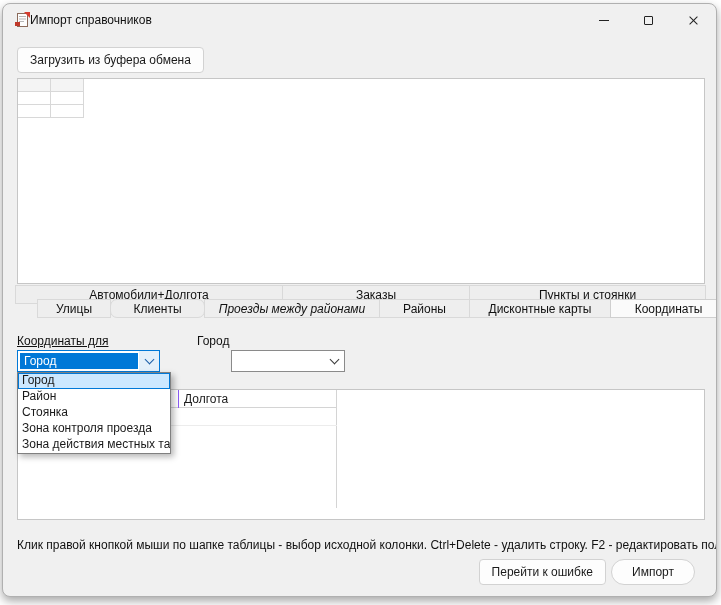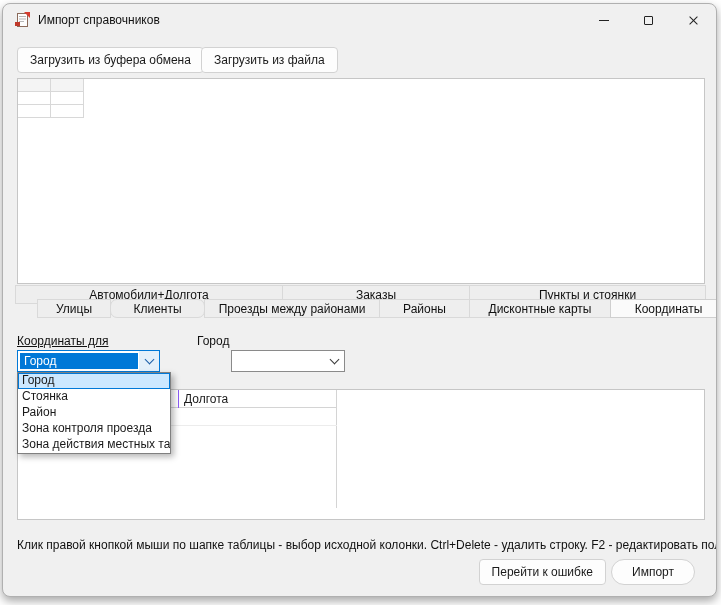--- a/index.html
+++ b/index.html
@@ -6,21 +6,21 @@
   html,body { width: 721px; height: 605px; background: #ffffff; font-family: "Liberation Sans", sans-serif; }
   .window {
     position: absolute; left: 2px; top: 3px; width: 715px; height: 594px;
     background: #f0f0f0; border: 1px solid #b0b0b0; border-radius: 8px;
     box-shadow: 0 4px 10px rgba(0,0,0,0.35); overflow: hidden;
     font-size: 12px; color: #1a1a1a;
   }
   
   .titlebar { position: absolute; left: 0; top: 0; right: 0; height: 32px; display: flex; align-items: center; }
   .app-icon { margin-left: 11px; width: 16px; height: 16px; flex: 0 0 auto; }
-  .title { margin-left: 8px; font-size: 12px; color: #111; }
+  .title { font-size: 12px; color: #111; }
   .winbtns { position: absolute; right: 0; top: 0; height: 32px; display: flex; }
   .winbtn { width: 45px; height: 32px; display: flex; align-items: center; justify-content: center; cursor: default; }
   .min-glyph { width: 10px; border-top: 1px solid #222; }
   .max-glyph { width: 9px; height: 9px; border: 1px solid #222; border-radius: 1px; }
   .x-glyph { position: relative; width: 11px; height: 11px; }
   .x-glyph::before, .x-glyph::after { content:""; position:absolute; left:5px; top:0; width:1px; height:11px; background:#222; }
   .x-glyph::before { transform: rotate(45deg); }
   .x-glyph::after  { transform: rotate(-45deg); }
   
   .btn {
@@ -96,21 +96,20 @@
       <div class="winbtn">
           <span class="max-glyph"></span>
         </div>
       <div class="winbtn">
           <span class="x-glyph"></span>
         </div>
     </div>
   </div>
 
   <button class="btn" style="left:14px; top:43px;">Загрузить из буфера обмена</button>
-  <button class="btn" style="left:198px; top:43px;">Загрузить из файла</button>
 
   <div class="bigpanel">
     <div class="minigrid">
       <div class="hdr"></div>
       <div class="hdr"></div>
       <div></div>
       <div></div>
       <div></div>
       <div></div>
     </div>
@@ -118,21 +117,21 @@
 
   <div class="tabs-row tabs-row1">
     <div class="tab" style="width:268px;">Автомобили+Долгота</div>
     <div class="tab" style="width:188px;text-align:center;">Заказы</div>
     <div class="tab" style="width:237px;">Пункты и стоянки</div>
   </div>
 
   <div class="tabs-row tabs-row2">
     <div class="tab" style="width:74px;">Улицы</div>
     <div class="tab" style="width:95px;border-radius:7px;">Клиенты</div>
-    <div class="tab" style="width:176px;">Проезды между районами</div>
+    <div class="tab" style="width:176px;font-style:italic;">Проезды между районами</div>
     <div class="tab" style="width:91px;">Районы</div>
     <div class="tab" style="width:142px;">Дисконтные карты</div>
     <div class="tab selected" style="width:117px;">Координаты</div>
   </div>
 
   <div class="fieldlabel" style="left:14px; top:330px;text-decoration:underline;">Координаты для</div>
   <div class="combo open" style="left:14px; top:346px; width:143px;">
     <div class="sel">Город</div>
     <div class="arrow-zone">
         <span class="chev"></span>
@@ -151,22 +150,22 @@
     <div class="grid-colarea">
       <div class="grid-headerrow">
         <div class="grid-h2">Долгота</div>
       </div>
       <div class="grid-rowline"></div>
     </div>
   </div>
 
   <div class="dropdown">
     <div class="dd-item focused">Город</div>
+    <div class="dd-item">Район</div>
     <div class="dd-item">Стоянка</div>
-    <div class="dd-item">Район</div>
     <div class="dd-item">Зона контроля проезда</div>
     <div class="dd-item">Зона действия местных тар</div>
   </div>
 
   <div class="hint">Клик правой кнопкой мыши по шапке таблицы - выбор исходной колонки. Ctrl+Delete - удалить строку. F2 - редактировать поле.</div>
 
   <button class="btn btn-goto">Перейти к ошибке</button>
   <button class="btn btn-import">Импорт</button>
 
 </div>

